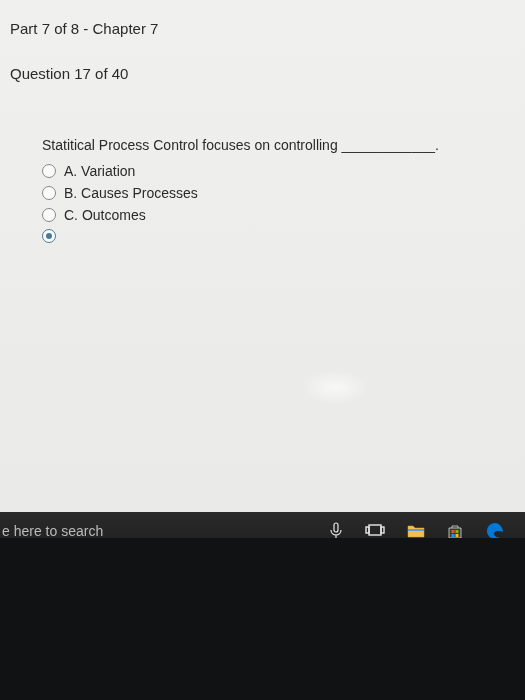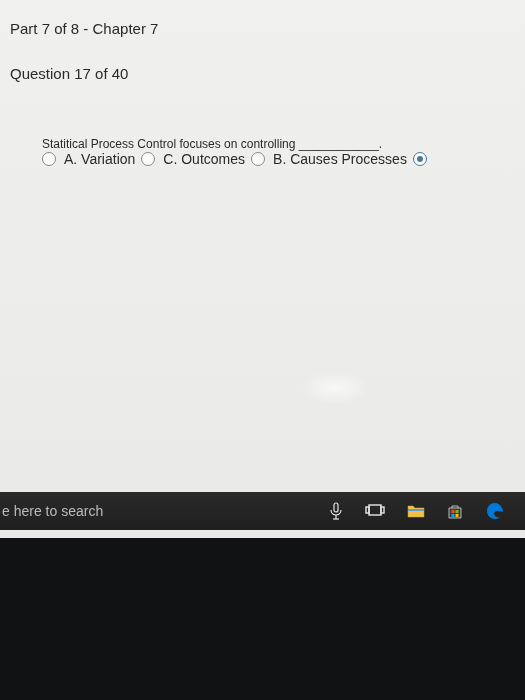--- a/index.html
+++ b/index.html
@@ -27,28 +27,28 @@
     .question-label {
       font-size: 15px;
       color: #2a2a2a;
       font-weight: 400;
       margin-bottom: 55px;
     }
     .question-block {
       padding-left: 32px;
     }
     .question-text {
-      font-size: 12px;
+      font-size: 14px;
       color: #2a2a2a;
       font-weight: 400;
-      margin-bottom: 0;
+      margin-bottom: 10px;
     }
     .options {
       display: flex;
-      flex-direction: row;
+      flex-direction: column;
       gap: 6px;
       margin-bottom: 10px;
     }
     .option-row {
       display: flex;
       align-items: center;
       gap: 8px;
     }
     .radio {
       width: 14px;
@@ -77,21 +77,21 @@
     }
     .reset-link {
       font-size: 14px;
       color: #2a5a8a;
       text-decoration: underline;
       cursor: pointer;
       display: inline-block;
     }
     .taskbar {
       position: absolute;
-      top: 492px;
+      top: 512px;
       left: 0;
       width: 100%;
       height: 38px;
       background: linear-gradient(180deg, #2a2a2a 0%, #1f1f1f 100%);
       display: flex;
       align-items: center;
       color: #ccc;
       font-size: 14px;
     }
     .search-text {
@@ -143,25 +143,25 @@
   <div class="question-block">
     <div class="question-text">Statitical Process Control focuses on controlling ____________.</div>
 
     <div class="options">
       <div class="option-row">
         <span class="radio"></span>
         <span class="option-label">A. Variation</span>
       </div>
       <div class="option-row">
         <span class="radio"></span>
+        <span class="option-label">B. Causes Processes</span>
+      </div>
+      <div class="option-row">
+        <span class="radio"></span>
         <span class="option-label">C. Outcomes</span>
-      </div>
-      <div class="option-row">
-        <span class="radio"></span>
-        <span class="option-label">B. Causes Processes</span>
       </div>
       <div class="option-row">
         <span class="radio selected"></span>
       </div>
     </div>
 
   </div>
 </div>
 
 <div class="glare"></div>

